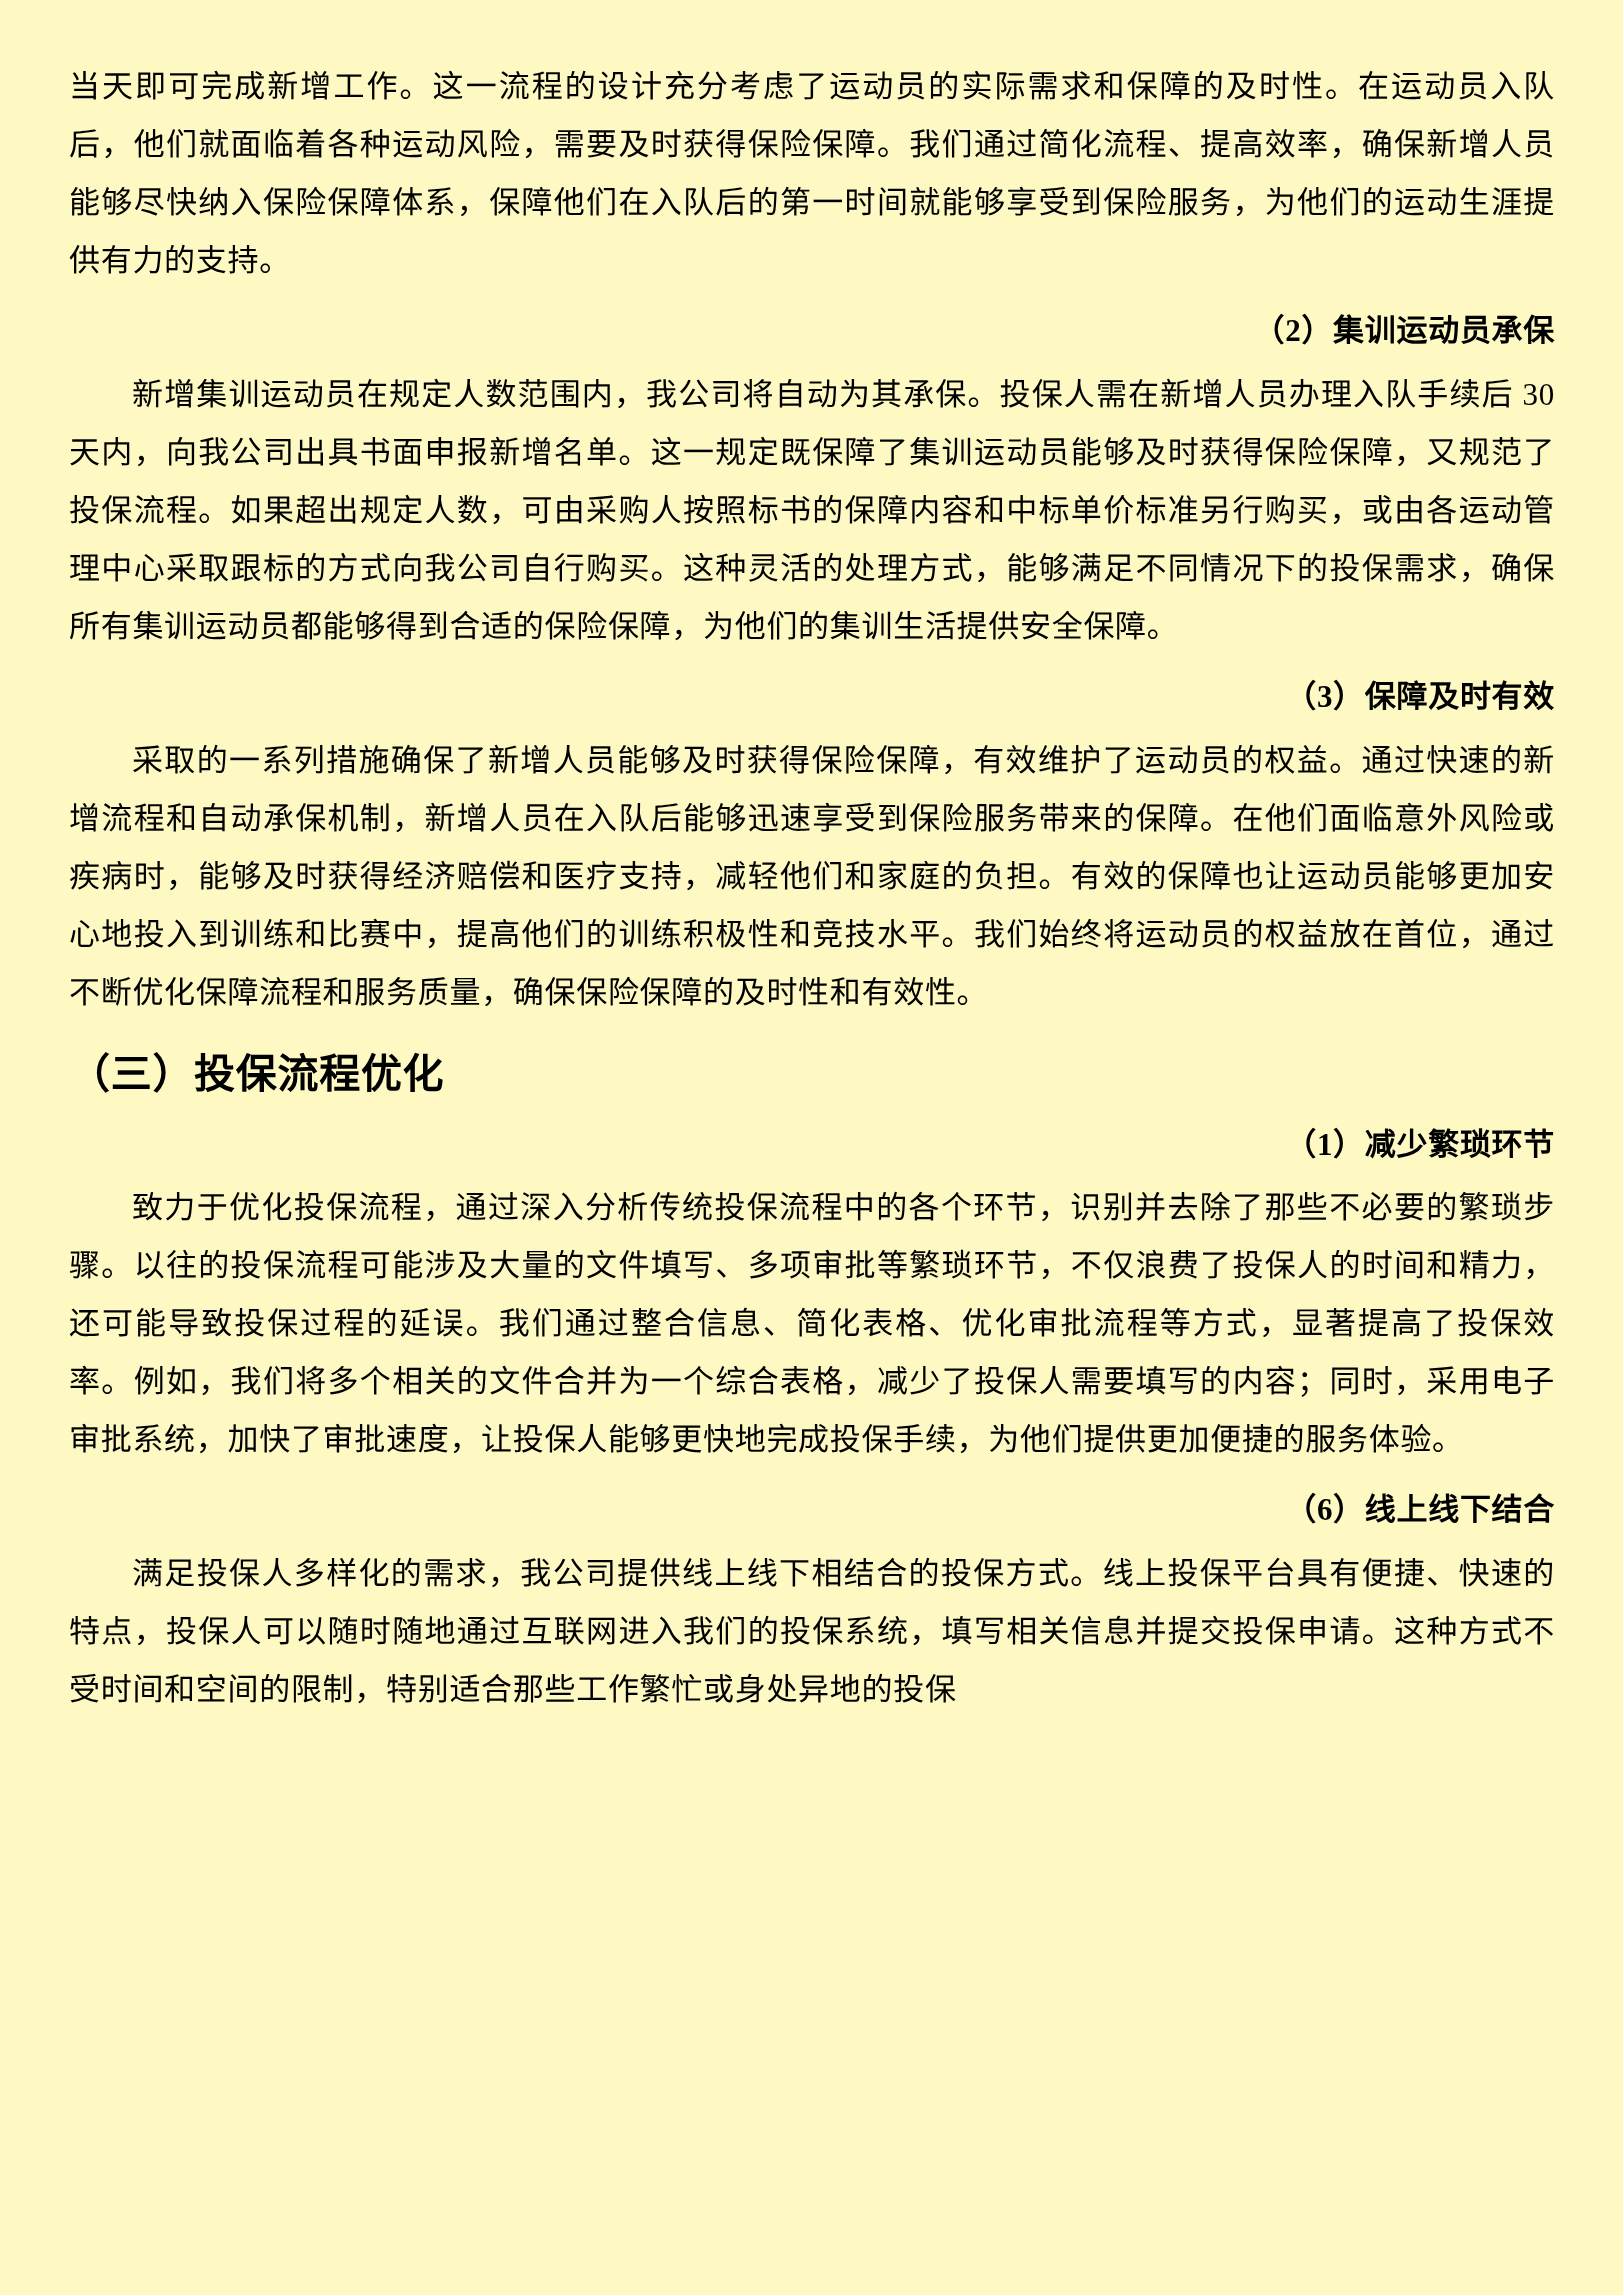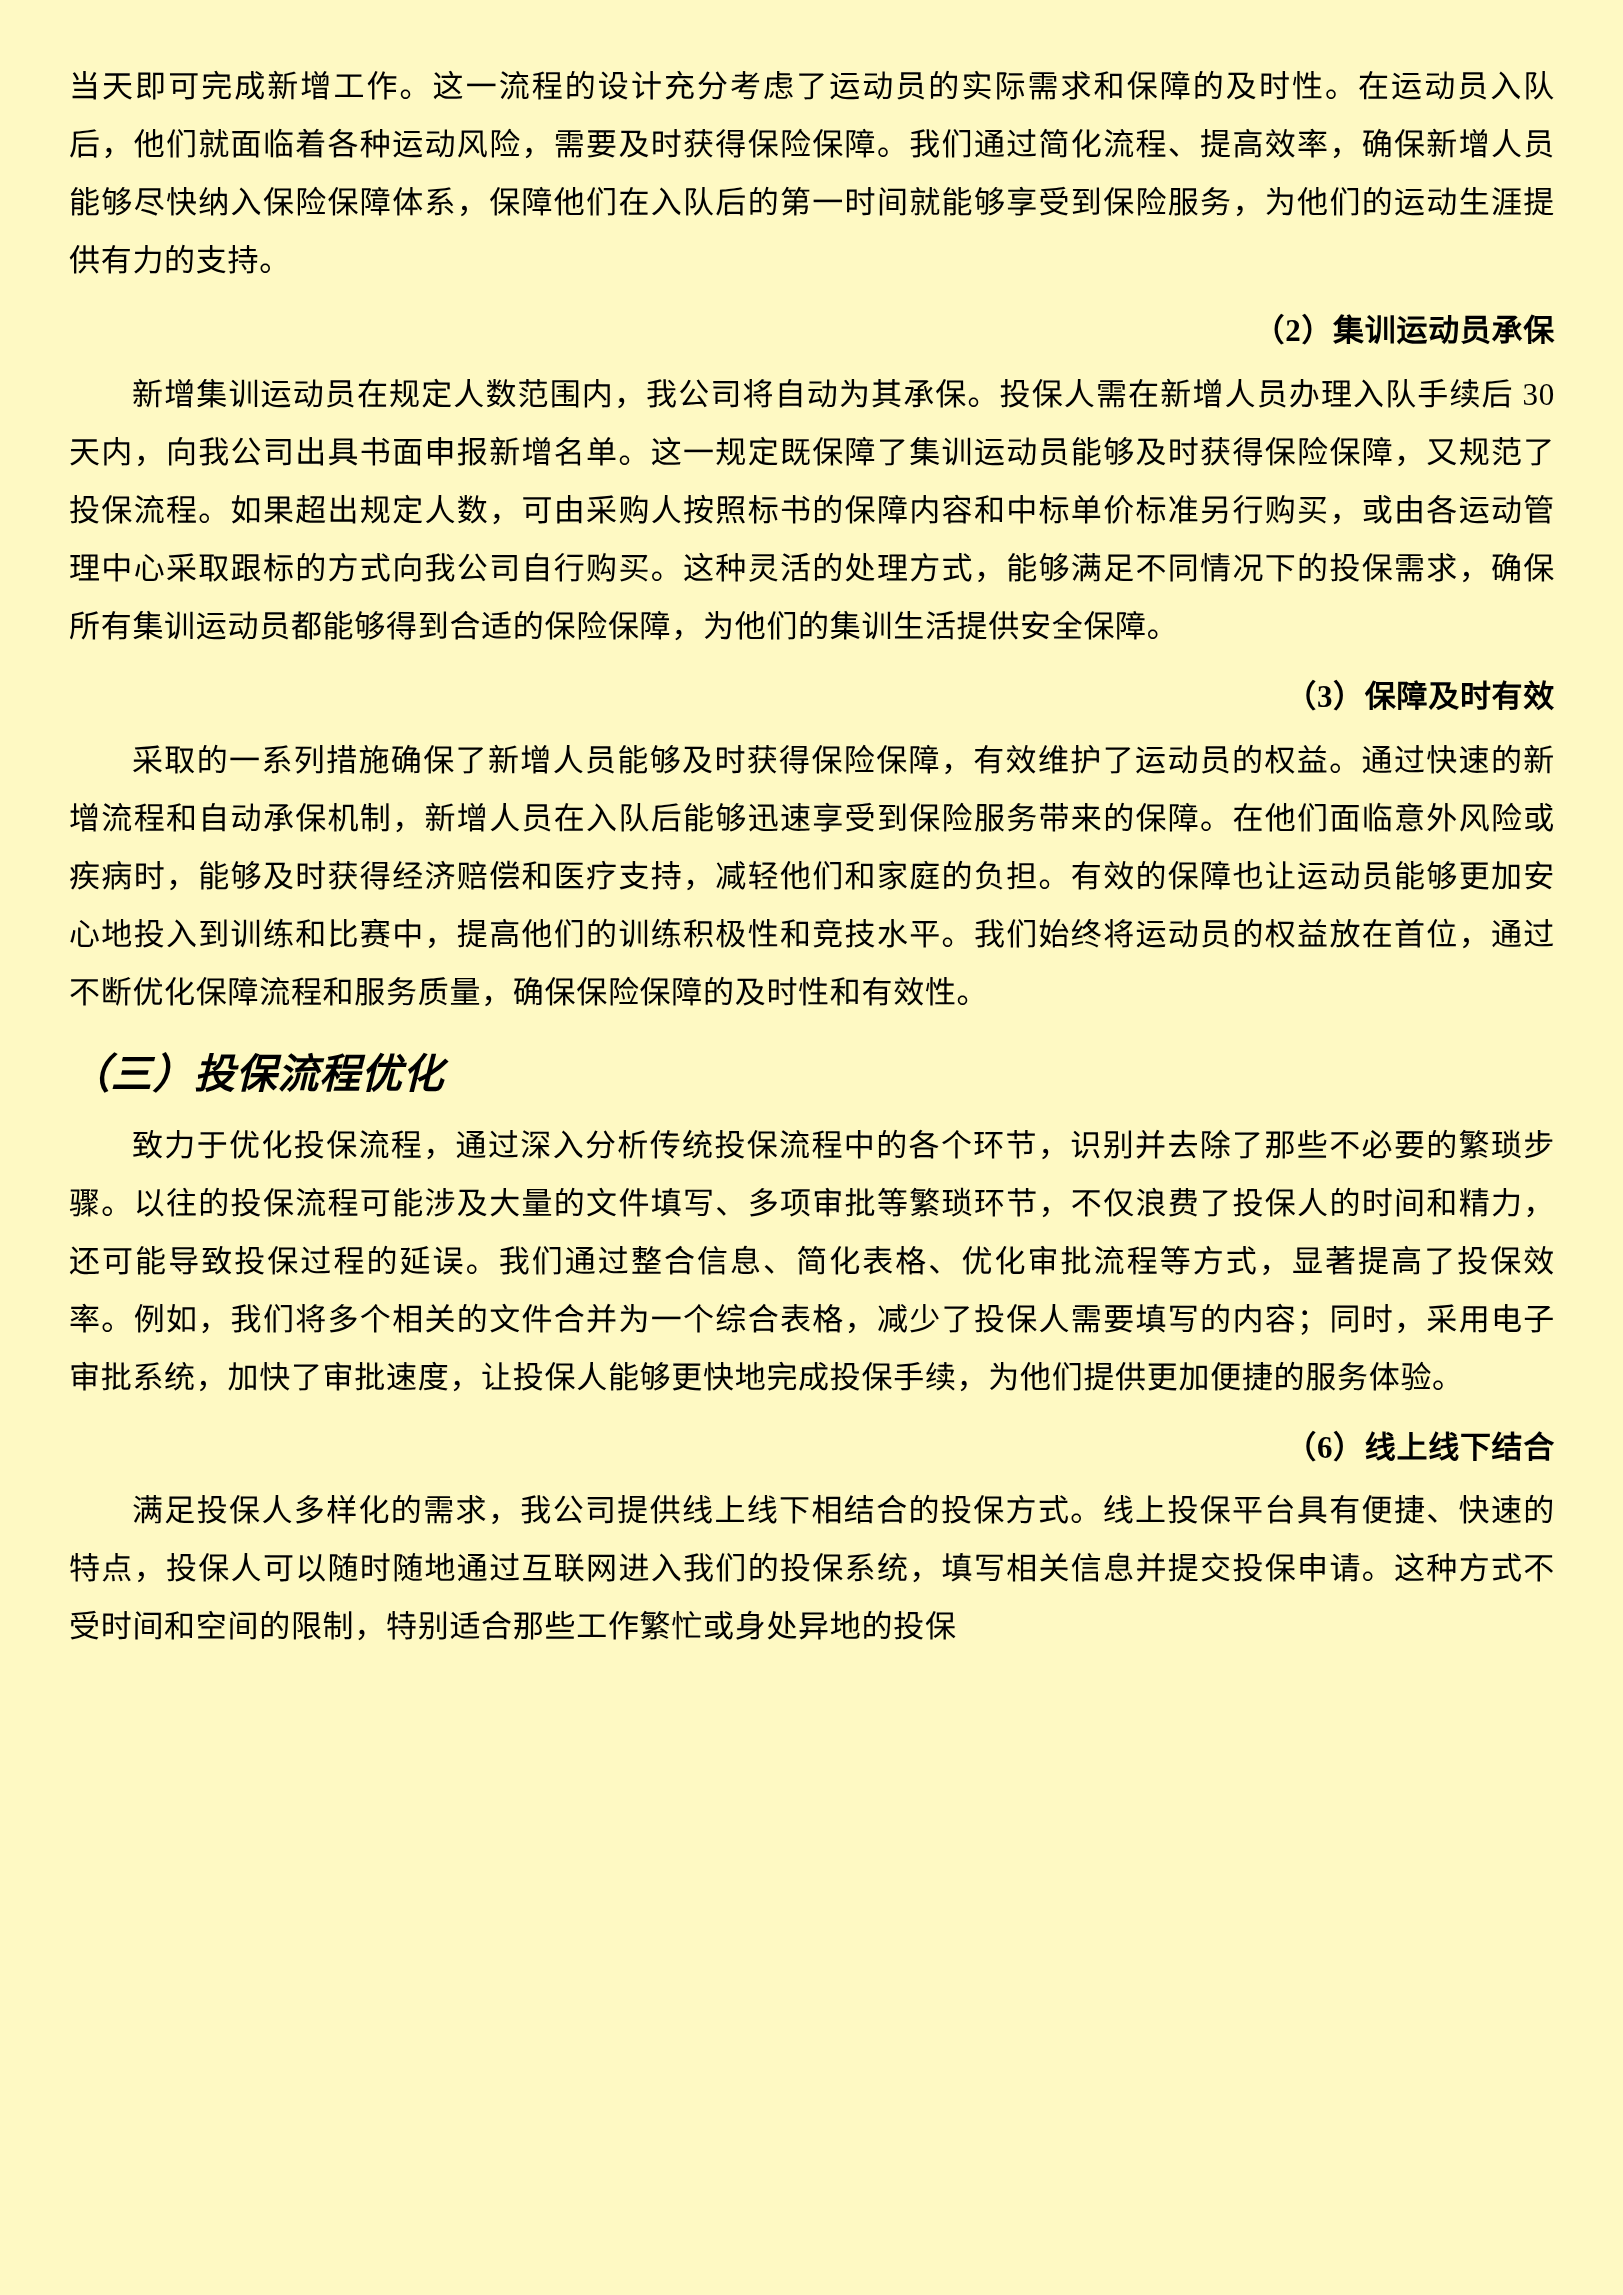--- a/index.html
+++ b/index.html
@@ -49,21 +49,20 @@
     text-align: left;
     letter-spacing: 0.7px;
   }
   .h1 {
     font-size: 41px;
     line-height: 60px;
     font-weight: bold;
     margin: 22px 0 13px 0;
     text-align: left;
     letter-spacing: 0.7px;
-    font-style: italic;
   }
 </style>
 </head>
 <body>
 
 <div class="page">
   <div class="doc-body">
 
     <p class="para para-cont">当天即可完成新增工作。这一流程的设计充分考虑了运动员的实际需求和保障的及时性。在运动员入队后，他们就面临着各种运动风险，需要及时获得保险保障。我们通过简化流程、提高效率，确保新增人员能够尽快纳入保险保障体系，保障他们在入队后的第一时间就能够享受到保险服务，为他们的运动生涯提供有力的支持。</p>
 
@@ -71,20 +70,21 @@
 
     <p class="para">新增集训运动员在规定人数范围内，我公司将自动为其承保。投保人需在新增人员办理入队手续后 30 天内，向我公司出具书面申报新增名单。这一规定既保障了集训运动员能够及时获得保险保障，又规范了投保流程。如果超出规定人数，可由采购人按照标书的保障内容和中标单价标准另行购买，或由各运动管理中心采取跟标的方式向我公司自行购买。这种灵活的处理方式，能够满足不同情况下的投保需求，确保所有集训运动员都能够得到合适的保险保障，为他们的集训生活提供安全保障。</p>
 
     <h3 class="h3">（3）保障及时有效</h3>
 
     <p class="para">采取的一系列措施确保了新增人员能够及时获得保险保障，有效维护了运动员的权益。通过快速的新增流程和自动承保机制，新增人员在入队后能够迅速享受到保险服务带来的保障。在他们面临意外风险或疾病时，能够及时获得经济赔偿和医疗支持，减轻他们和家庭的负担。有效的保障也让运动员能够更加安心地投入到训练和比赛中，提高他们的训练积极性和竞技水平。我们始终将运动员的权益放在首位，通过不断优化保障流程和服务质量，确保保险保障的及时性和有效性。</p>
 
     <h1 class="h1">（三）投保流程优化</h1>
 
 
+    <h3 class="h3">（1）减少繁琐环节</h3>
 
     <p class="para">致力于优化投保流程，通过深入分析传统投保流程中的各个环节，识别并去除了那些不必要的繁琐步骤。以往的投保流程可能涉及大量的文件填写、多项审批等繁琐环节，不仅浪费了投保人的时间和精力，还可能导致投保过程的延误。我们通过整合信息、简化表格、优化审批流程等方式，显著提高了投保效率。例如，我们将多个相关的文件合并为一个综合表格，减少了投保人需要填写的内容；同时，采用电子审批系统，加快了审批速度，让投保人能够更快地完成投保手续，为他们提供更加便捷的服务体验。</p>
 
     <h3 class="h3">（6）线上线下结合</h3>
 
     <p class="para">满足投保人多样化的需求，我公司提供线上线下相结合的投保方式。线上投保平台具有便捷、快速的特点，投保人可以随时随地通过互联网进入我们的投保系统，填写相关信息并提交投保申请。这种方式不受时间和空间的限制，特别适合那些工作繁忙或身处异地的投保</p>
 
   </div>
 </div>
 

